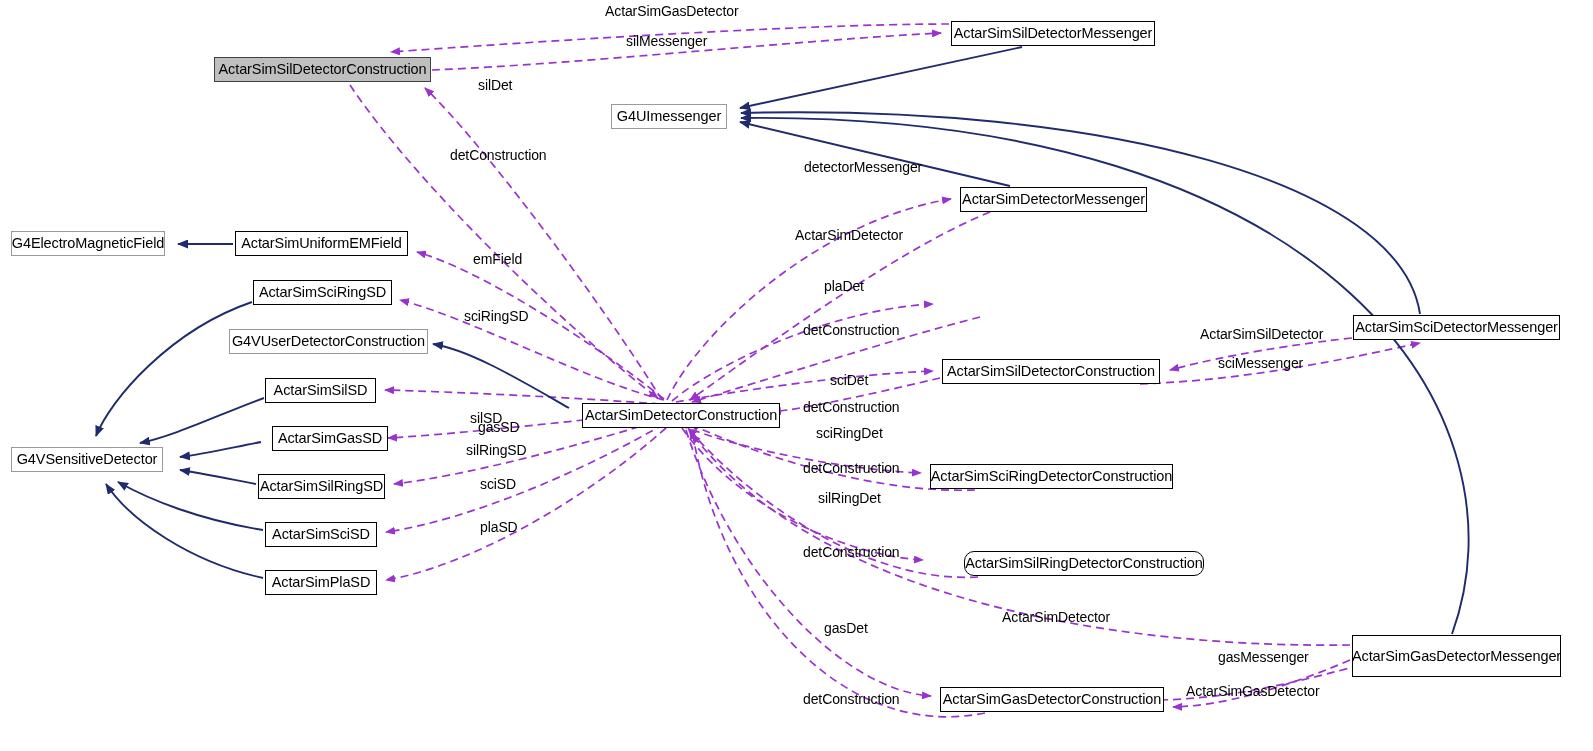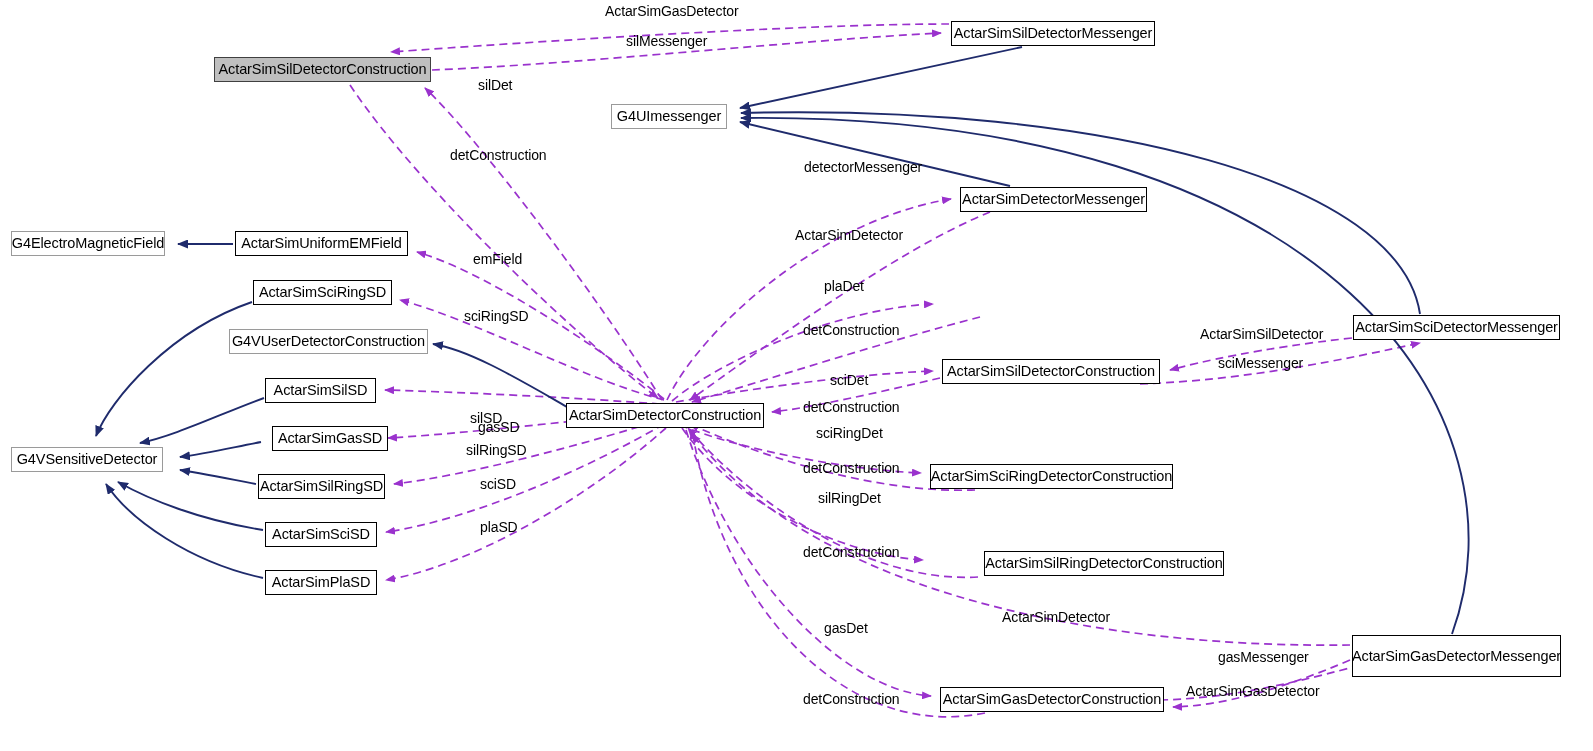--- a/index.html
+++ b/index.html
@@ -185,34 +185,34 @@
     </div>
 
   <div class="node" style="left:265px;top:522px;width:112px;height:25px;">
       <span>ActarSimSciSD</span>
     </div>
 
   <div class="node" style="left:265px;top:570px;width:112px;height:25px;">
       <span>ActarSimPlaSD</span>
     </div>
 
-  <div class="node" style="left:566px;top:403px;width:198px;height:25px;">
+  <div class="node" style="left:582px;top:403px;width:198px;height:25px;">
       <span>ActarSimDetectorConstruction</span>
     </div>
 
 
   <div class="node" style="left:942px;top:359px;width:218px;height:25px;">
       <span>ActarSimSilDetectorConstruction</span>
     </div>
 
   <div class="node" style="left:930px;top:464px;width:243px;height:25px;">
       <span>ActarSimSciRingDetectorConstruction</span>
     </div>
 
-  <div class="node" style="left:984px;top:551px;width:240px;height:25px;">
+  <div class="node" style="left:964px;top:551px;width:240px;height:25px;border-radius:10px;">
       <span>ActarSimSilRingDetectorConstruction</span>
     </div>
 
   <div class="node" style="left:940px;top:687px;width:224px;height:25px;">
       <span>ActarSimGasDetectorConstruction</span>
     </div>
 
   <div class="node" style="left:1353px;top:315px;width:207px;height:25px;">
       <span>ActarSimSciDetectorMessenger</span>
     </div>

